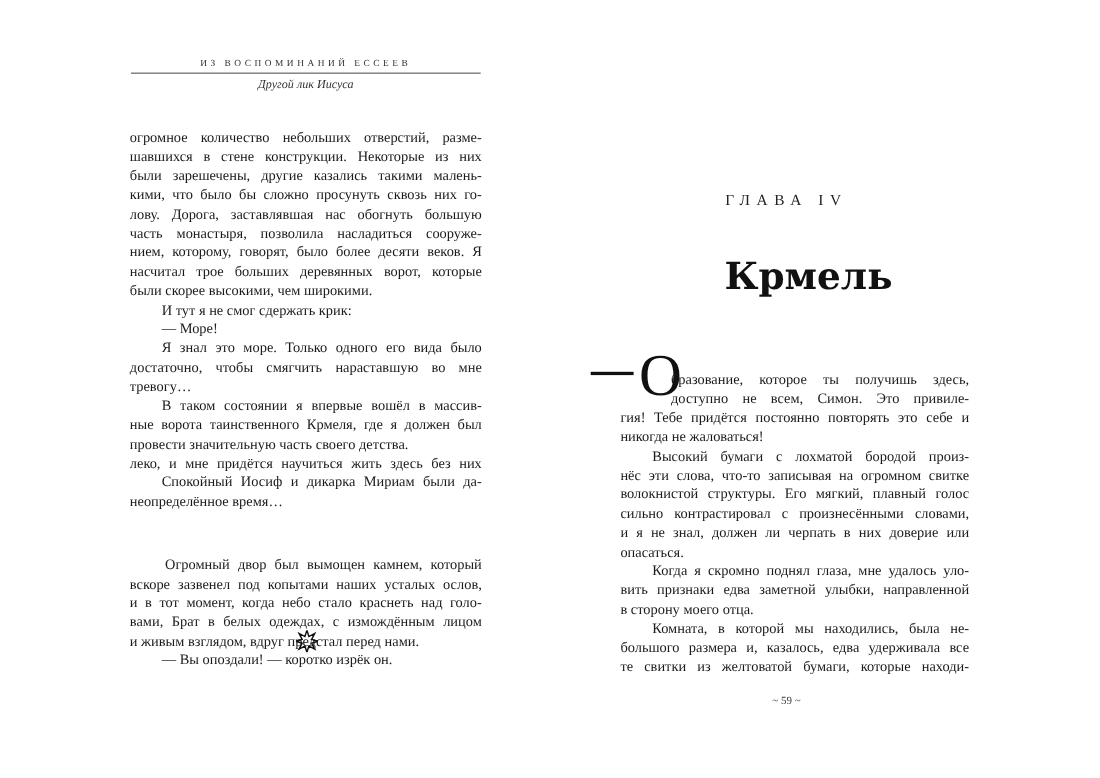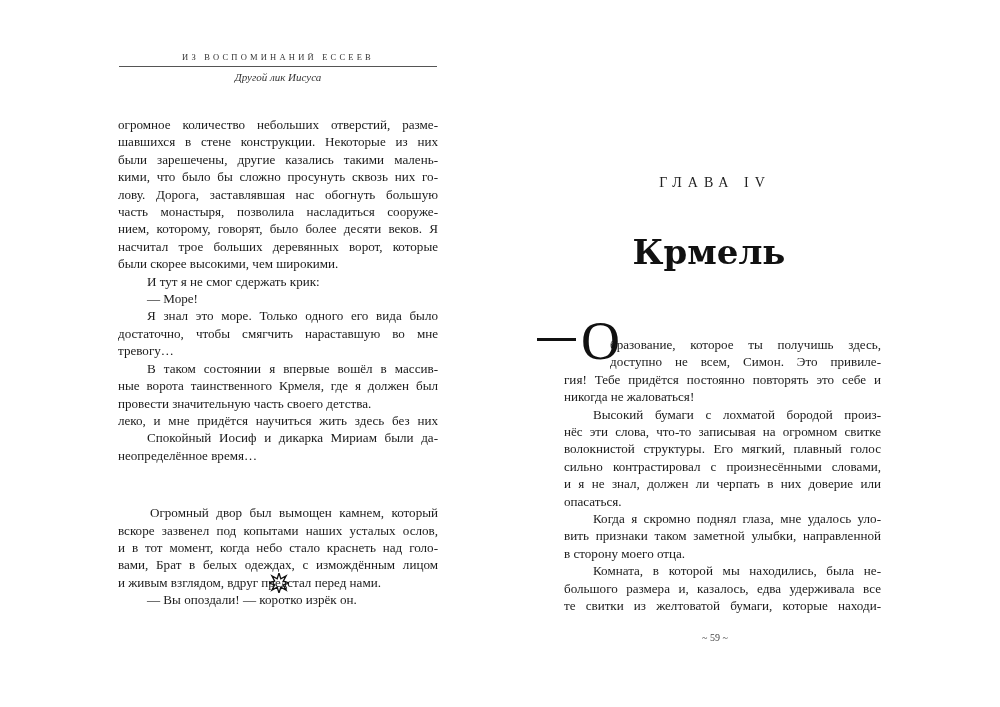--- a/index.html
+++ b/index.html
@@ -33,21 +33,21 @@
 
     .ornament {
       position: absolute; left: 269px; top: 573px; width: 20px; height: 20px;
     }
 
     .chapter-label {
       position: absolute; left: 530px; top: 175px; width: 370px; text-align: center;
       font-family: "Liberation Serif", serif; font-size: 14px; letter-spacing: 6px; color: #222;
     }
     .chapter-title {
-      position: absolute; left: 524px; top: 232px; width: 370px; text-align: center;
+      position: absolute; left: 550px; top: 232px; width: 370px; text-align: center;
       font-family: "DejaVu Serif", serif; font-weight: bold; font-size: 34px; color: #111;
     }
 
     .right-text { left: 564px; top: 336px; width: 317px; }
     .dropcap-dash {
       position: absolute; left: 537px; top: 338px; width: 39px; height: 3px; background: #111;
     }
     .dropcap {
       position: absolute; left: 581px; top: 314px; font-family: "Liberation Serif", serif;
       font-size: 54px; line-height: 54px; color: #111;
@@ -114,20 +114,20 @@
   <span class="line first-lines">доступно не всем, Симон. Это привиле-</span>
   <span class="line">гия! Тебе придётся постоянно повторять это себе и</span>
   <span class="line last">никогда не жаловаться!</span>
   <span class="line ind">Высокий бумаги с лохматой бородой произ-</span>
   <span class="line">нёс эти слова, что-то записывая на огромном свитке</span>
   <span class="line">волокнистой структуры. Его мягкий, плавный голос</span>
   <span class="line">сильно контрастировал с произнесёнными словами,</span>
   <span class="line">и я не знал, должен ли черпать в них доверие или</span>
   <span class="line last">опасаться.</span>
   <span class="line ind">Когда я скромно поднял глаза, мне удалось уло-</span>
-  <span class="line">вить признаки таком заметной улыбки, направленной</span>
+  <span class="line">вить признаки едва заметной улыбки, направленной</span>
   <span class="line last">в сторону моего отца.</span>
   <span class="line ind">Комната, в которой мы находились, была не-</span>
   <span class="line">большого размера и, казалось, едва удерживала все</span>
   <span class="line">те свитки из желтоватой бумаги, которые находи-</span>
 </div>
 
 <div class="page-number">~ 59 ~</div>
 
 </body></html>

